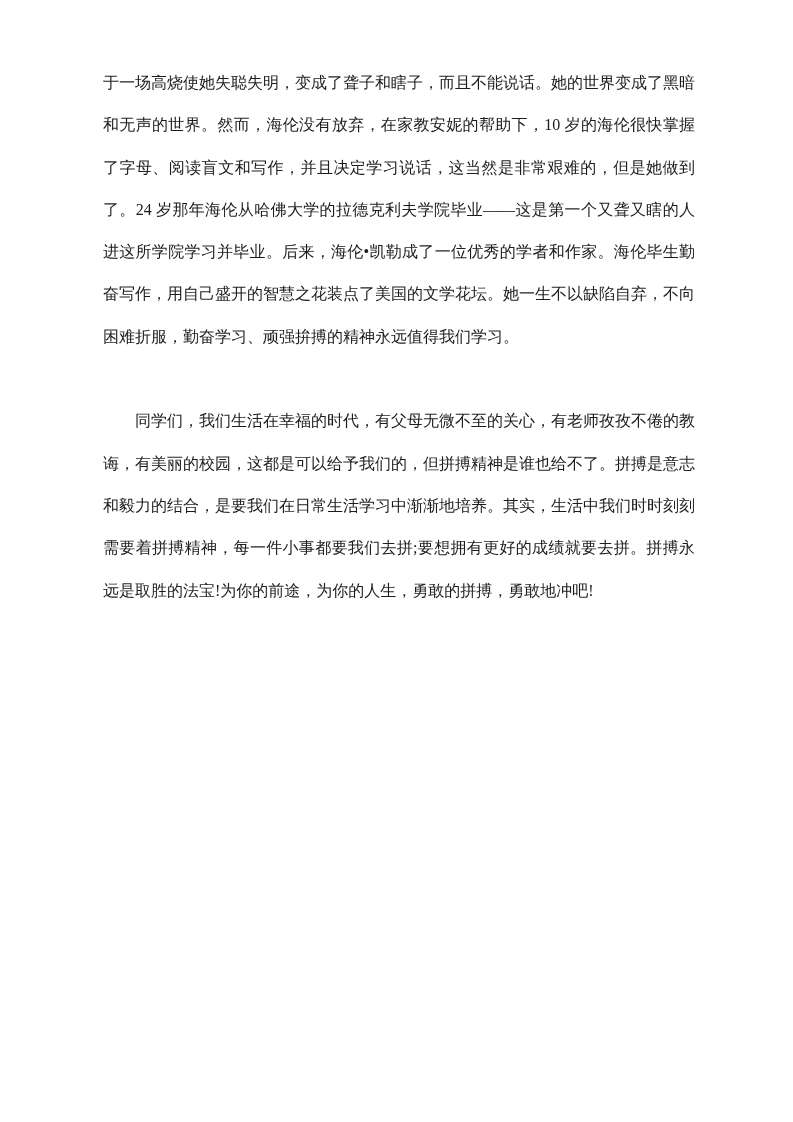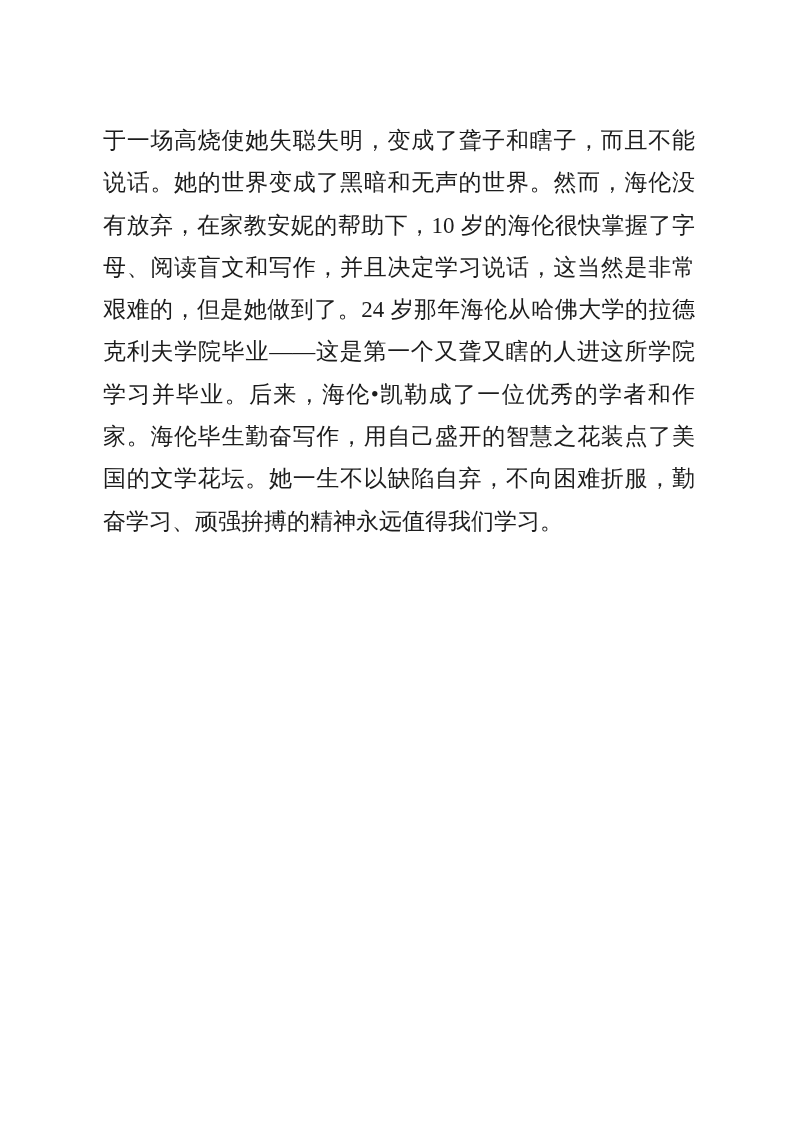--- a/index.html
+++ b/index.html
@@ -10,33 +10,34 @@
     width: 793px;
     height: 1122px;
     background: #ffffff;
     overflow: hidden;
   }
   .doc-page {
     box-sizing: border-box;
     width: 793px;
     height: 1074px;
     background: #ffffff;
-    padding: 120px 98px 0 103px;
+    padding: 62px 98px 0 103px;
     font-family: "Liberation Serif", "DejaVu Serif", serif;
-    font-size: 23px;
+    font-size: 16px;
     line-height: 42.3px;
     color: #1c1c1c;
   }
   .doc-page p.para {
     margin: 0 0 42.3px 0;
     text-align: justify;
     word-break: break-all;
   }
   .doc-page p.para.indent {
     text-indent: 2em;
   }
 </style>
 </head>
 <body style="background: rgb(255, 255, 255);">
 
 <div class="doc-page" style="background: rgb(255, 255, 255); color: rgb(28, 28, 28);">
   <p class="para">于一场高烧使她失聪失明，变成了聋子和瞎子，而且不能说话。她的世界变成了黑暗和无声的世界。然而，海伦没有放弃，在家教安妮的帮助下，10 岁的海伦很快掌握了字母、阅读盲文和写作，并且决定学习说话，这当然是非常艰难的，但是她做到了。24 岁那年海伦从哈佛大学的拉德克利夫学院毕业——这是第一个又聋又瞎的人进这所学院学习并毕业。后来，海伦•凯勒成了一位优秀的学者和作家。海伦毕生勤奋写作，用自己盛开的智慧之花装点了美国的文学花坛。她一生不以缺陷自弃，不向困难折服，勤奋学习、顽强拚搏的精神永远值得我们学习。</p>
+  <p class="para indent">同学们，我们生活在幸福的时代，有父母无微不至的关心，有老师孜孜不倦的教诲，有美丽的校园，这都是可以给予我们的，但拼搏精神是谁也给不了。拼搏是意志和毅力的结合，是要我们在日常生活学习中渐渐地培养。其实，生活中我们时时刻刻需要着拼搏精神，每一件小事都要我们去拼;要想拥有更好的成绩就要去拼。拼搏永远是取胜的法宝!为你的前途，为你的人生，勇敢的拼搏，勇敢地冲吧!</p>
 </div>
 
 </body></html>

